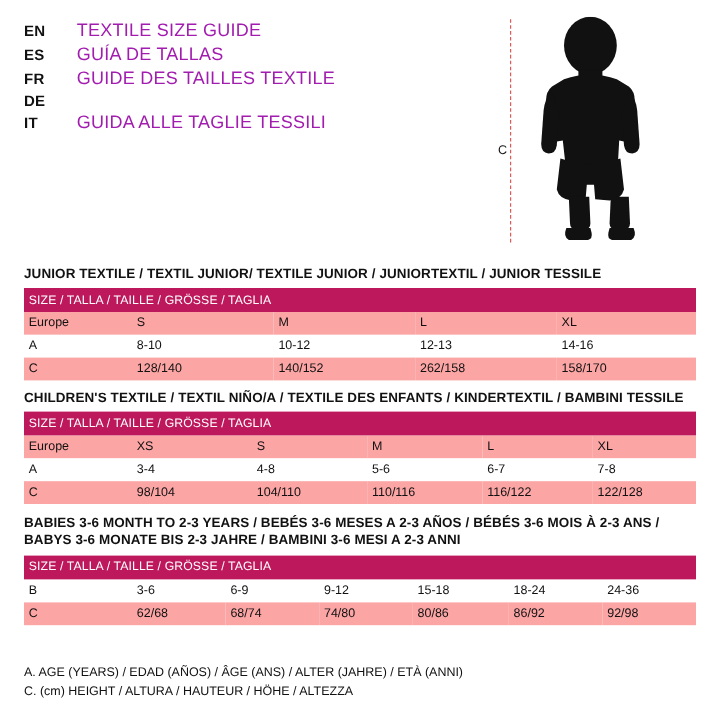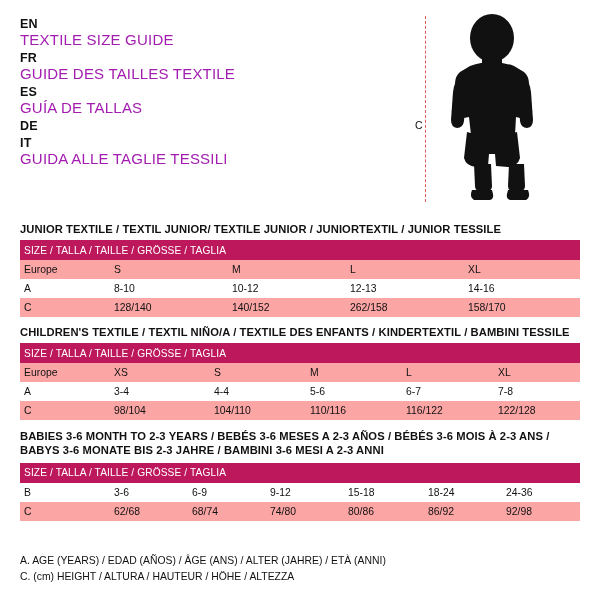--- a/index.html
+++ b/index.html
@@ -28,21 +28,21 @@
     display: flex;
     flex-direction: row;
     align-items: flex-start;
   }
   .title-block {
     width: 330px;
     padding-top: 3px;
   }
   .title-row {
     display: flex;
-    flex-direction: column;
+    flex-direction: row;
     align-items: baseline;
     margin-bottom: 3px;
   }
   .lang-code {
     width: 44px;
     font-size: 12.5px;
     font-weight: bold;
     letter-spacing: 0.2px;
     color: #111;
   }
@@ -147,26 +147,26 @@
 <div class="page">
 
   <div class="header">
 
     <div class="title-block">
       <div class="title-row">
         <span class="lang-code">EN</span>
         <span class="lang-text">TEXTILE SIZE GUIDE</span>
       </div>
       <div class="title-row">
+        <span class="lang-code">ES</span>
+        <span class="lang-text">GUÍA DE TALLAS</span>
+      </div>
+      <div class="title-row">
         <span class="lang-code">FR</span>
         <span class="lang-text">GUIDE DES TAILLES TEXTILE</span>
-      </div>
-      <div class="title-row">
-        <span class="lang-code">ES</span>
-        <span class="lang-text">GUÍA DE TALLAS</span>
       </div>
       <div class="title-row">
         <span class="lang-code">DE</span>
       </div>
       <div class="title-row">
         <span class="lang-code">IT</span>
         <span class="lang-text">GUIDA ALLE TAGLIE TESSILI</span>
       </div>
     </div>
 
@@ -258,21 +258,21 @@
           <td>Europe</td>
           <td>XS</td>
           <td>S</td>
           <td>M</td>
           <td>L</td>
           <td>XL</td>
         </tr>
         <tr class="plain">
           <td>A</td>
           <td>3-4</td>
-          <td>4-4</td>
+          <td>4-8</td>
           <td>5-6</td>
           <td>6-7</td>
           <td>7-8</td>
         </tr>
         <tr class="shade">
           <td>C</td>
           <td>98/104</td>
           <td>104/110</td>
           <td>110/116</td>
           <td>116/122</td>

